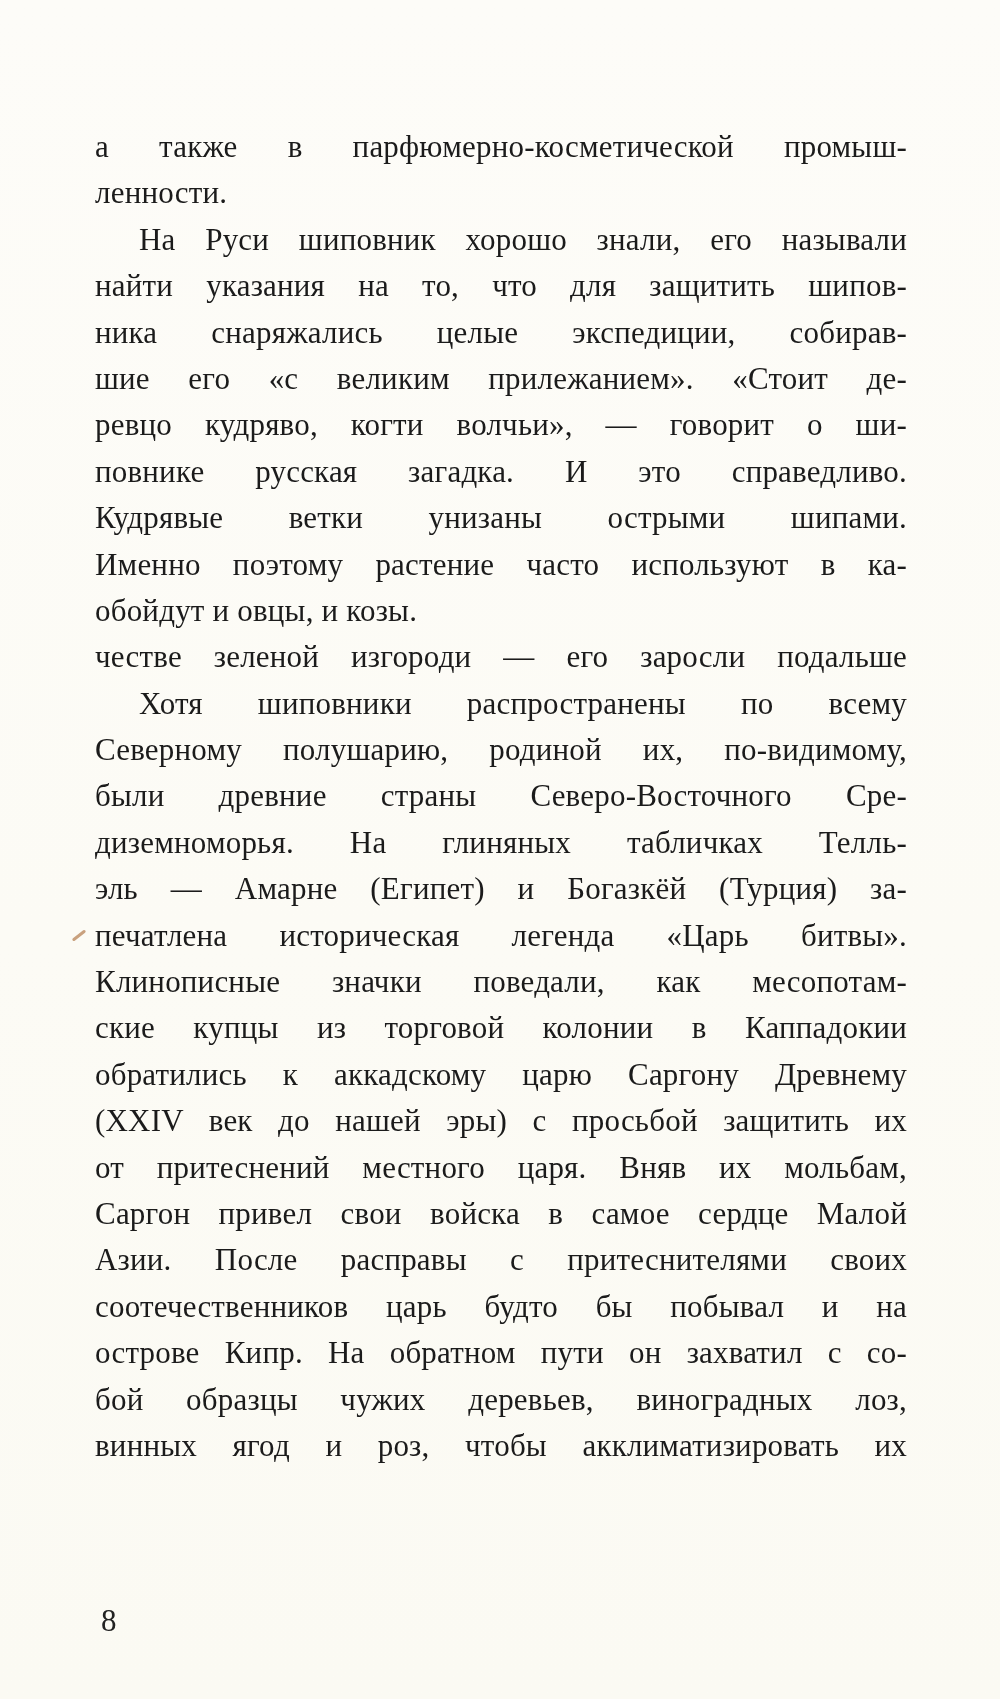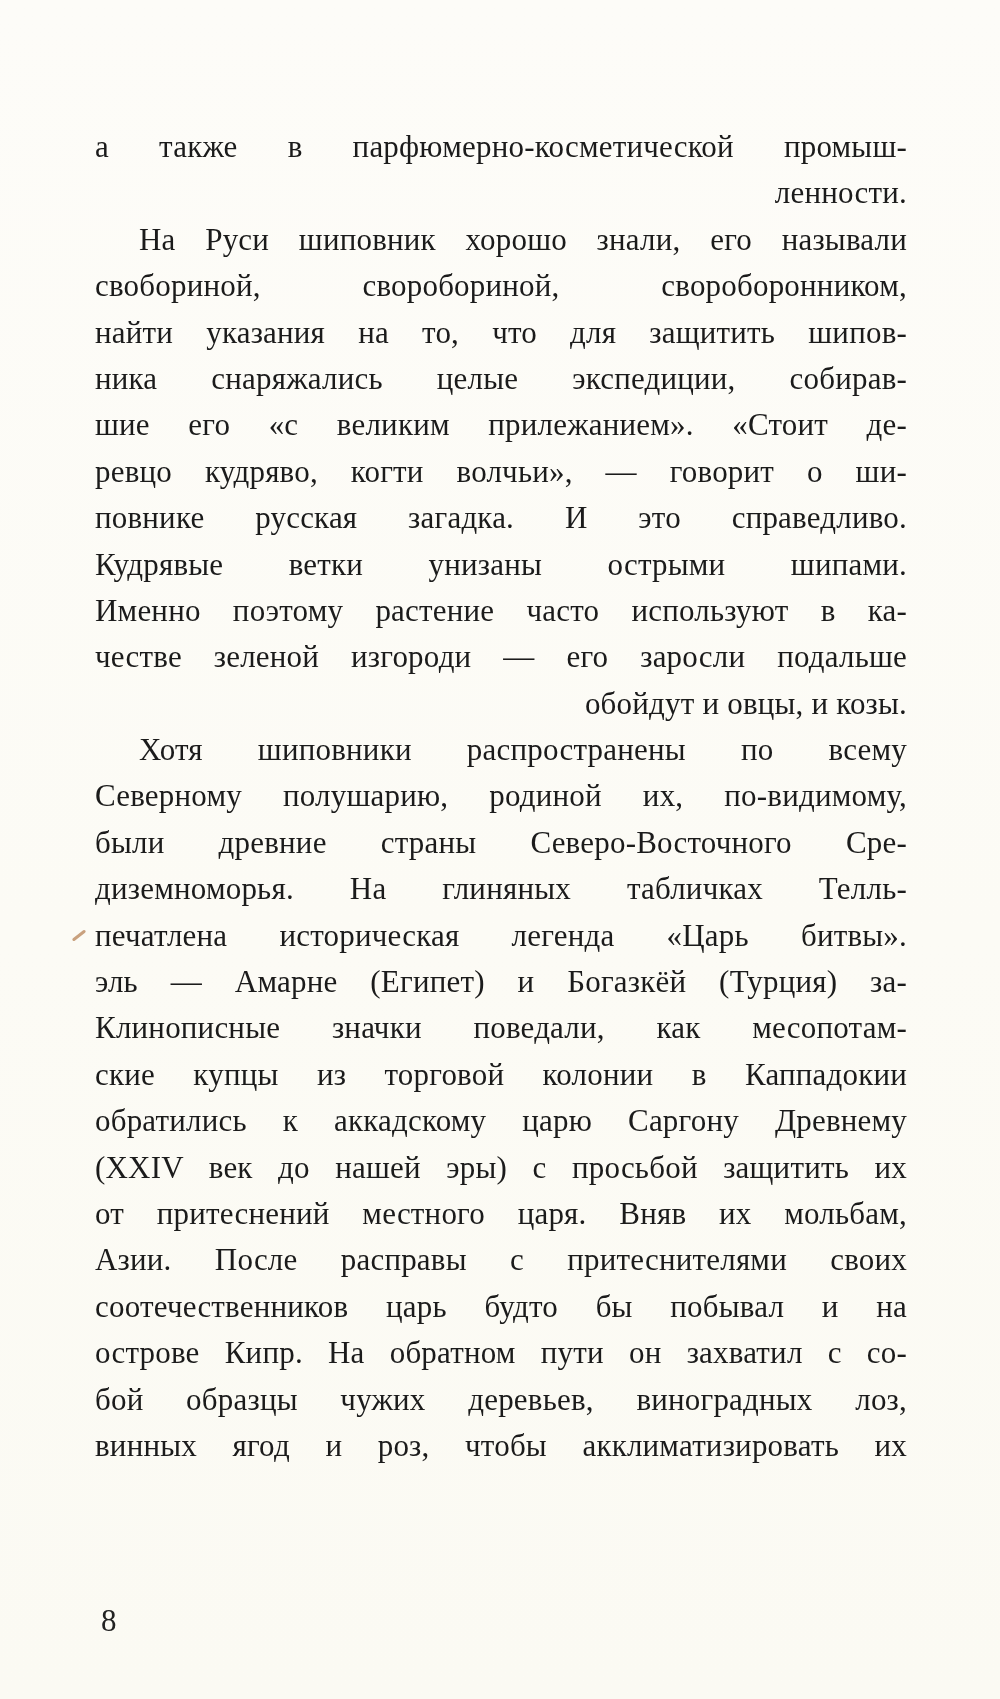--- a/index.html
+++ b/index.html
@@ -23,21 +23,21 @@
   .text-block {
     position: absolute;
     left: 95px;
     top: 124px;
     width: 812px;
     font-size: 31px;
   }
   .line {
     height: 46.4px;
     line-height: 46.4px;
-    text-align: right;
+    text-align: left;
     letter-spacing: 0.2px;
   }
   .line.just {
     text-align: justify;
     text-align-last: justify;
     -moz-text-align-last: justify;
   }
   .line.indent {
     text-indent: 44px;
   }
@@ -63,41 +63,41 @@
 </style>
 </head>
 <body>
 
 <div class="page">
   <span class="pencil-mark"></span>
   <div class="text-block">
       <div class="line just">а также в парфюмерно-косметической промыш-</div>
       <div class="line">ленности.</div>
       <div class="line just indent">На Руси шиповник хорошо знали, его называли</div>
-      <div class="line just">свобориной, своробориной, свороборонником,</div>
       <div class="line just">найти указания на то, что для защитить шипов-</div>
       <div class="line just">ника снаряжались целые экспедиции, собирав-</div>
       <div class="line just">шие его «с великим прилежанием». «Стоит де-</div>
       <div class="line just">ревцо кудряво, когти волчьи», — говорит о ши-</div>
       <div class="line just">повнике русская загадка. И это справедливо.</div>
       <div class="line just">Кудрявые ветки унизаны острыми шипами.</div>
       <div class="line just">Именно поэтому растение часто используют в ка-</div>
+      <div class="line">обойдут и овцы, и козы.</div>
       <div class="line just">честве зеленой изгороди — его заросли подальше</div>
-      <div class="line">обойдут и овцы, и козы.</div>
       <div class="line just indent">Хотя шиповники распространены по всему</div>
       <div class="line just">Северному полушарию, родиной их, по-видимому,</div>
       <div class="line just">были древние страны Северо-Восточного Сре-</div>
       <div class="line just">диземноморья. На глиняных табличках Телль-</div>
+      <div class="line just">эль — Амарне (Египет) и Богазкёй (Турция) за-</div>
       <div class="line just">печатлена историческая легенда «Царь битвы».</div>
-      <div class="line just">эль — Амарне (Египет) и Богазкёй (Турция) за-</div>
       <div class="line just">Клинописные значки поведали, как месопотам-</div>
       <div class="line just">ские купцы из торговой колонии в Каппадокии</div>
       <div class="line just">обратились к аккадскому царю Саргону Древнему</div>
       <div class="line just">(XXIV век до нашей эры) с просьбой защитить их</div>
       <div class="line just">от притеснений местного царя. Вняв их мольбам,</div>
+      <div class="line just">Саргон привел свои войска в самое сердце Малой</div>
       <div class="line just">Азии. После расправы с притеснителями своих</div>
       <div class="line just">соотечественников царь будто бы побывал и на</div>
       <div class="line just">острове Кипр. На обратном пути он захватил с со-</div>
       <div class="line just">бой образцы чужих деревьев, виноградных лоз,</div>
       <div class="line just">винных ягод и роз, чтобы акклиматизировать их</div>
     </div>
   <div class="page-number">8</div>
 </div>
 
 </body></html>

